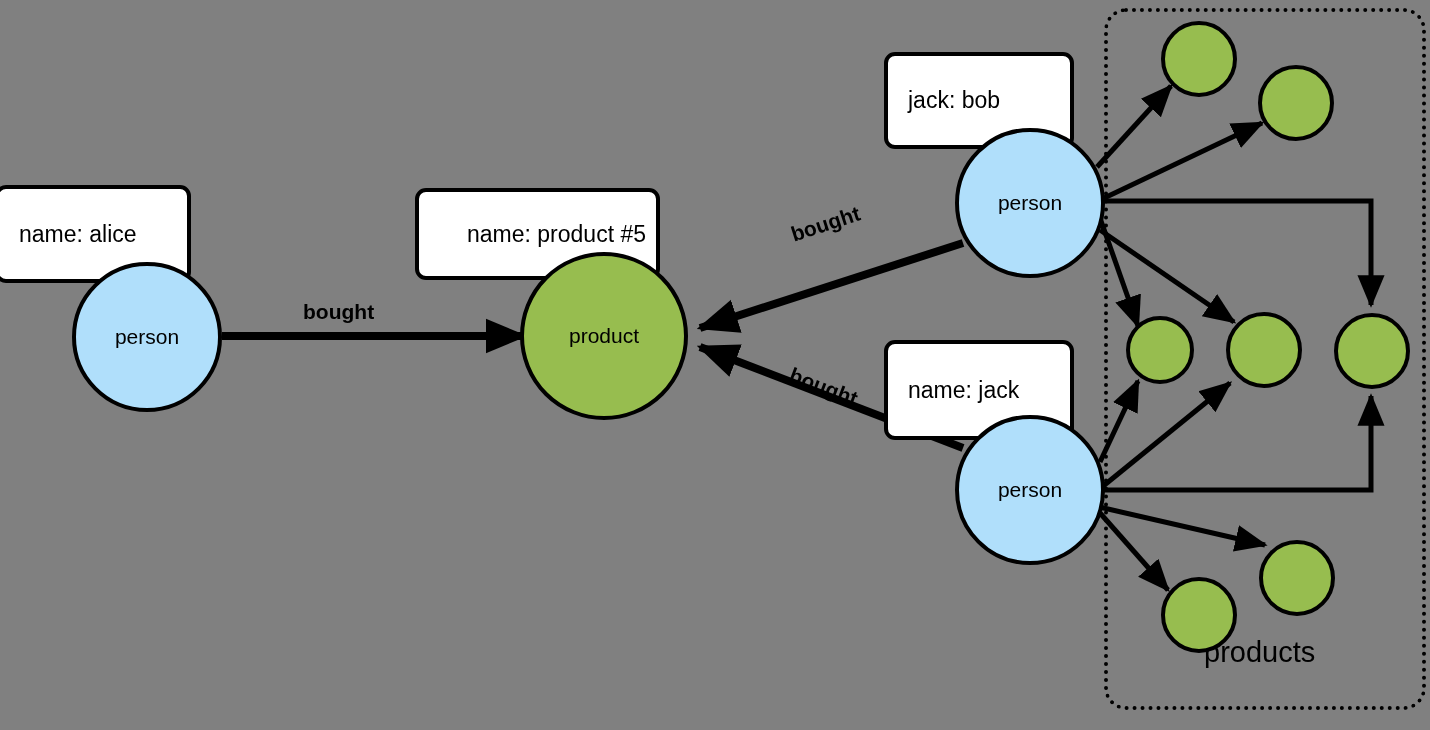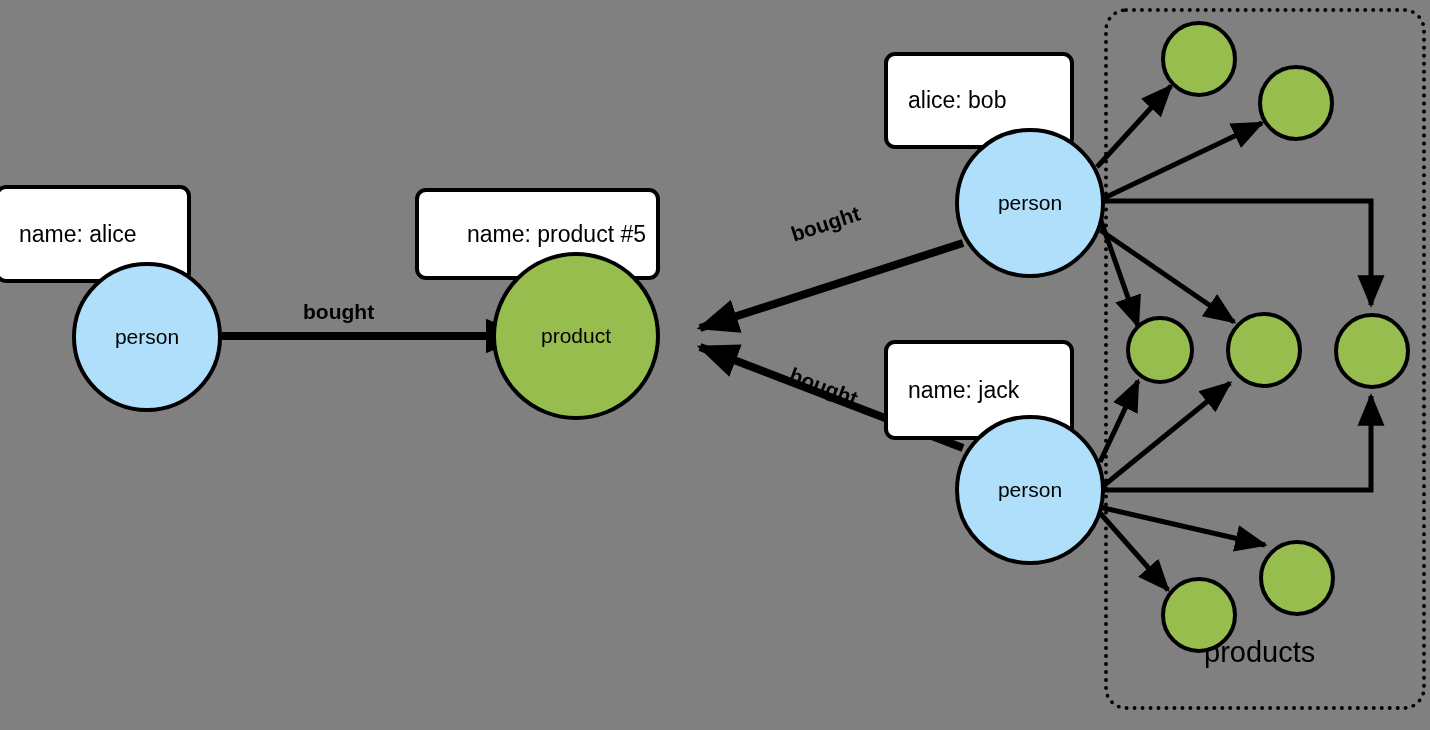--- a/index.html
+++ b/index.html
@@ -124,31 +124,31 @@
     <line x1="1095" y1="506" x2="1265" y2="545" stroke="#000" stroke-width="5" marker-end="url(#arrowThin)"></line>
   </svg>
 
   <div class="cluster" style="left:1104px; top:8px; width:322px; height:702px;"></div>
   <div class="cluster-label" style="left:1204px; top:636px;">products</div>
 
   <div class="attrbox" style="left:-5px; top:185px; width:196px; height:98px;">name: alice</div>
 
   <div class="attrbox" style="left:415px; top:188px; width:245px; height:92px;padding-left:48px;">name: product #5</div>
 
-  <div class="attrbox" style="left:884px; top:52px; width:190px; height:97px;">alice: bob</div>
+  <div class="attrbox" style="left:884px; top:52px; width:190px; height:97px;">jack: bob</div>
 
   <div class="attrbox" style="left:884px; top:340px; width:190px; height:100px;">name: jack</div>
 
   <div class="node person" style="left:72px; top:262px; width:150px; height:150px;">person</div>
 
   <div class="node person" style="left:955px; top:128px; width:150px; height:150px;">person</div>
 
   <div class="node person" style="left:955px; top:415px; width:150px; height:150px;">person</div>
 
-  <div class="node product-main" style="left:492px; top:252px; width:168px; height:168px;">product</div>
+  <div class="node product-main" style="left:520px; top:252px; width:168px; height:168px;">product</div>
 
   <div class="node product-small" style="left:1161px; top:21px; width:76px; height:76px;"></div>
   <div class="node product-small" style="left:1258px; top:65px; width:76px; height:76px;"></div>
   <div class="node product-small" style="left:1126px; top:316px; width:68px; height:68px;"></div>
   <div class="node product-small" style="left:1226px; top:312px; width:76px; height:76px;"></div>
   <div class="node product-small" style="left:1334px; top:313px; width:76px; height:76px;"></div>
   <div class="node product-small" style="left:1259px; top:540px; width:76px; height:76px;"></div>
   <div class="node product-small" style="left:1161px; top:577px; width:76px; height:76px;"></div>
 
   <div class="edge-label" style="left:303px; top:300px;">bought</div>

